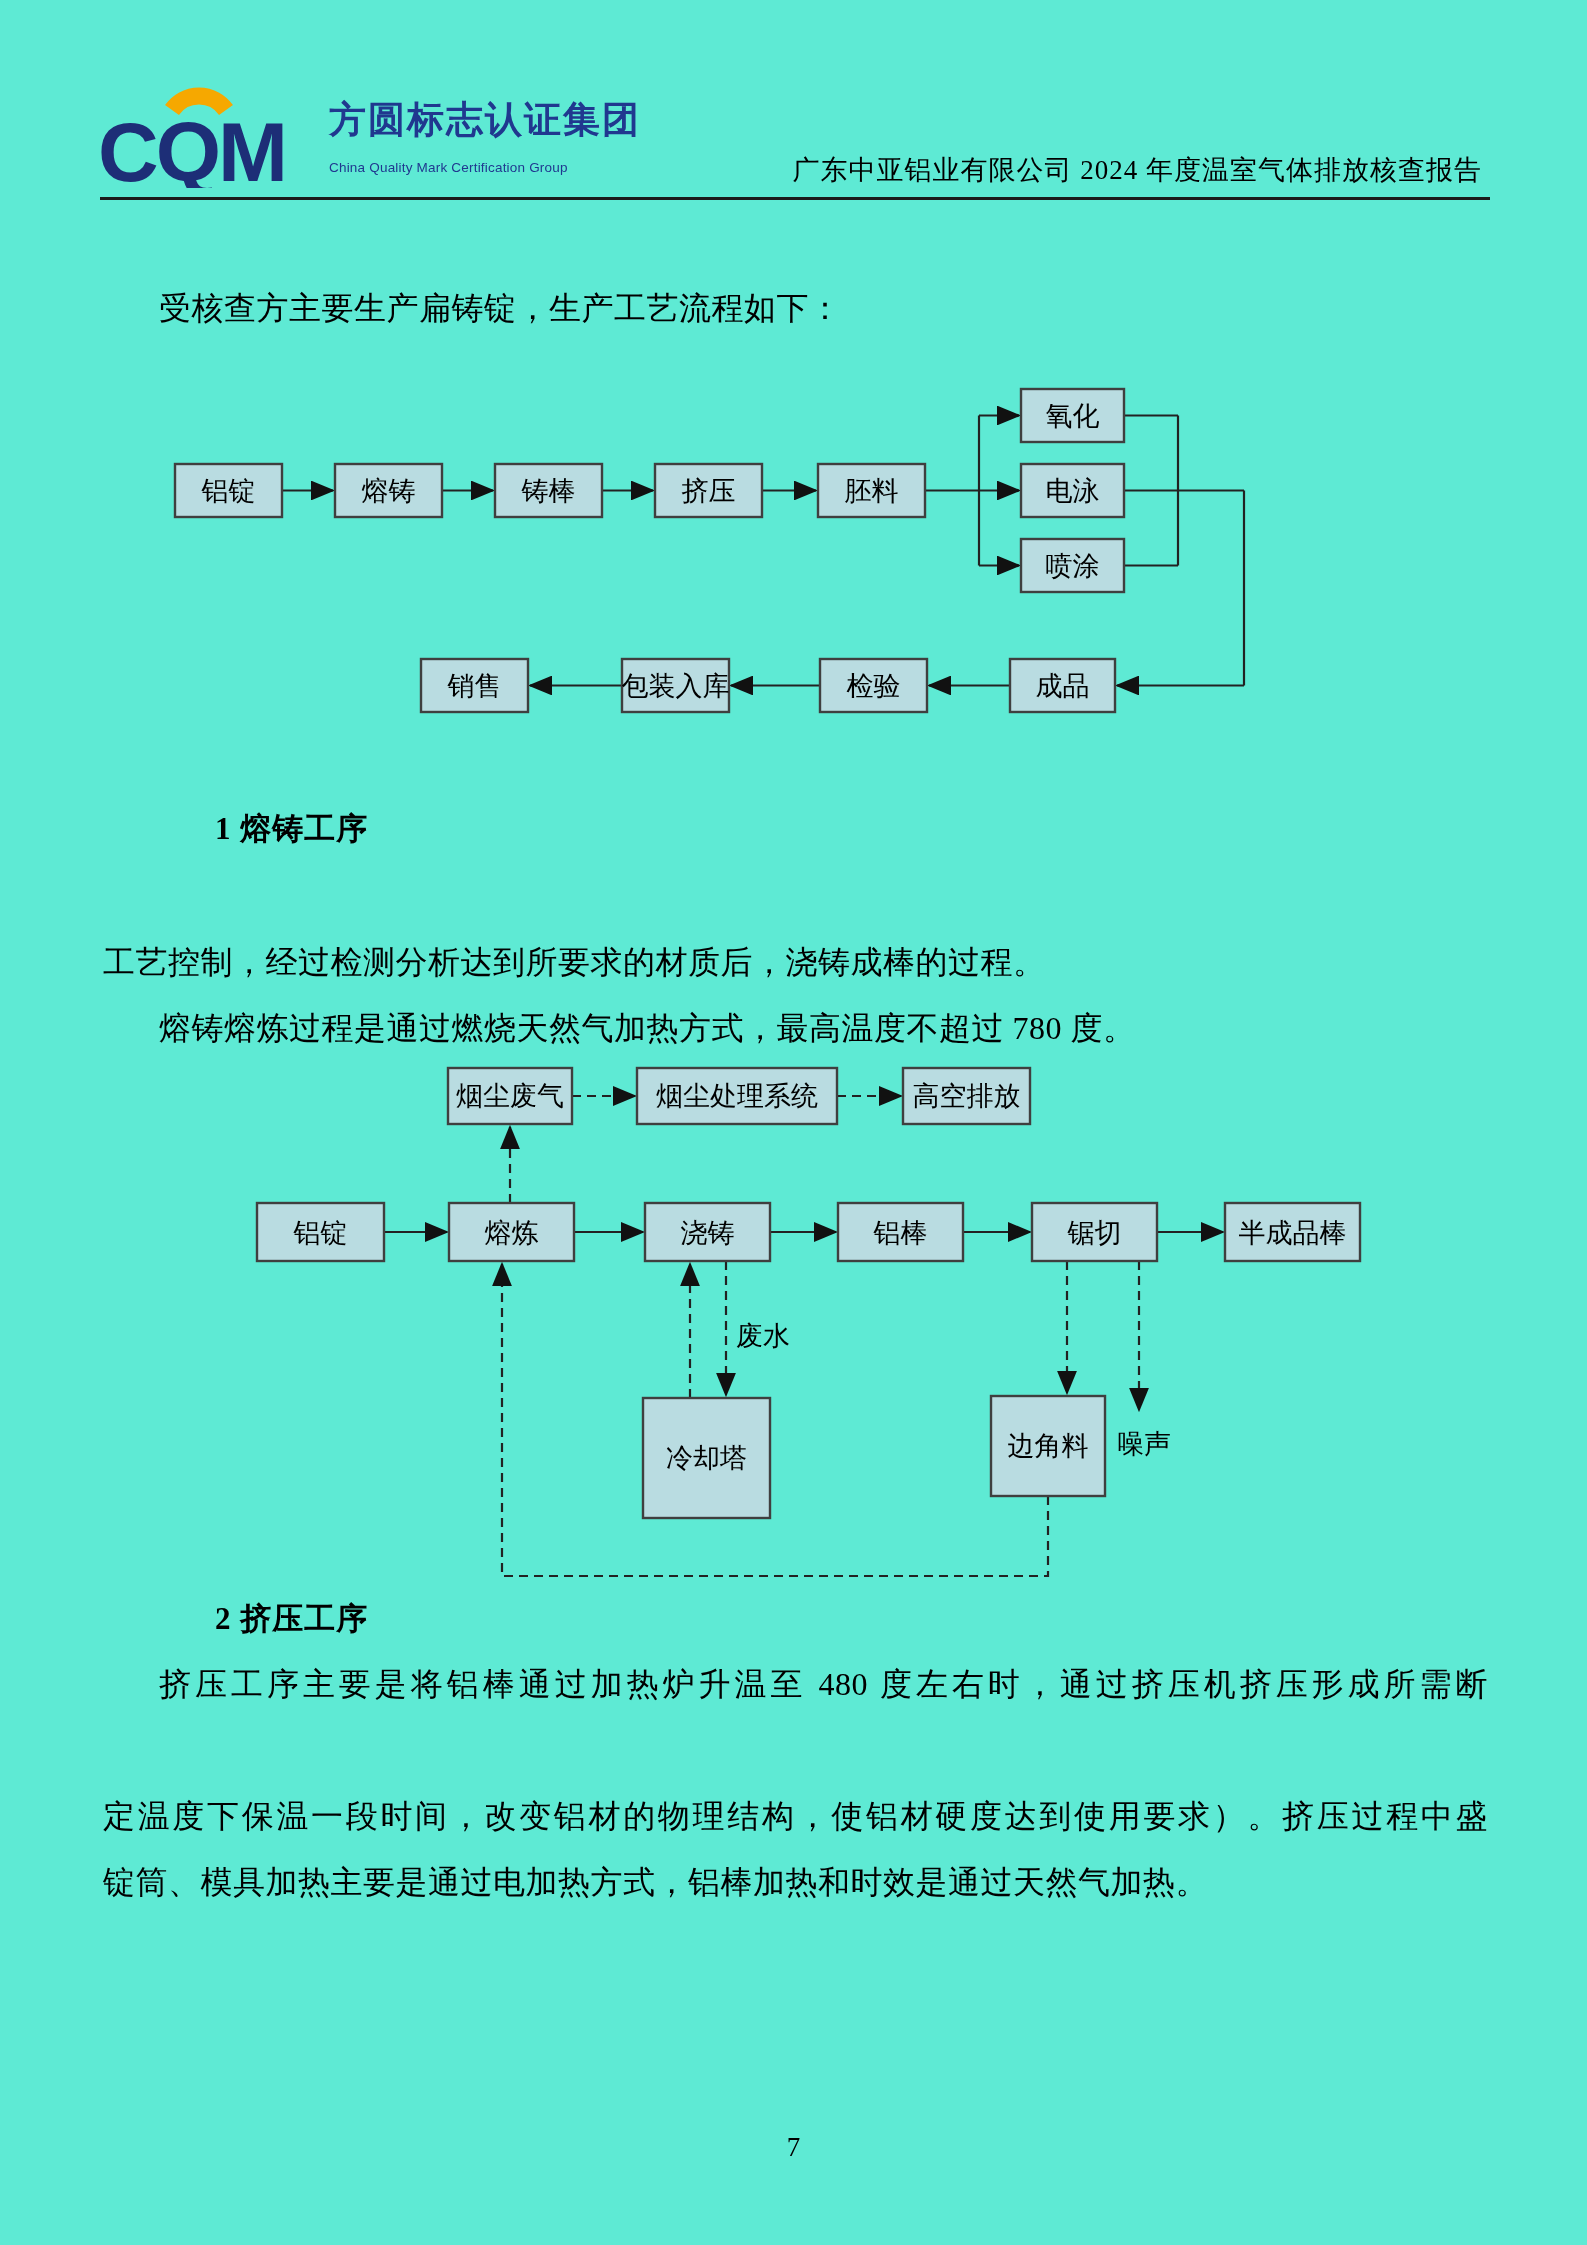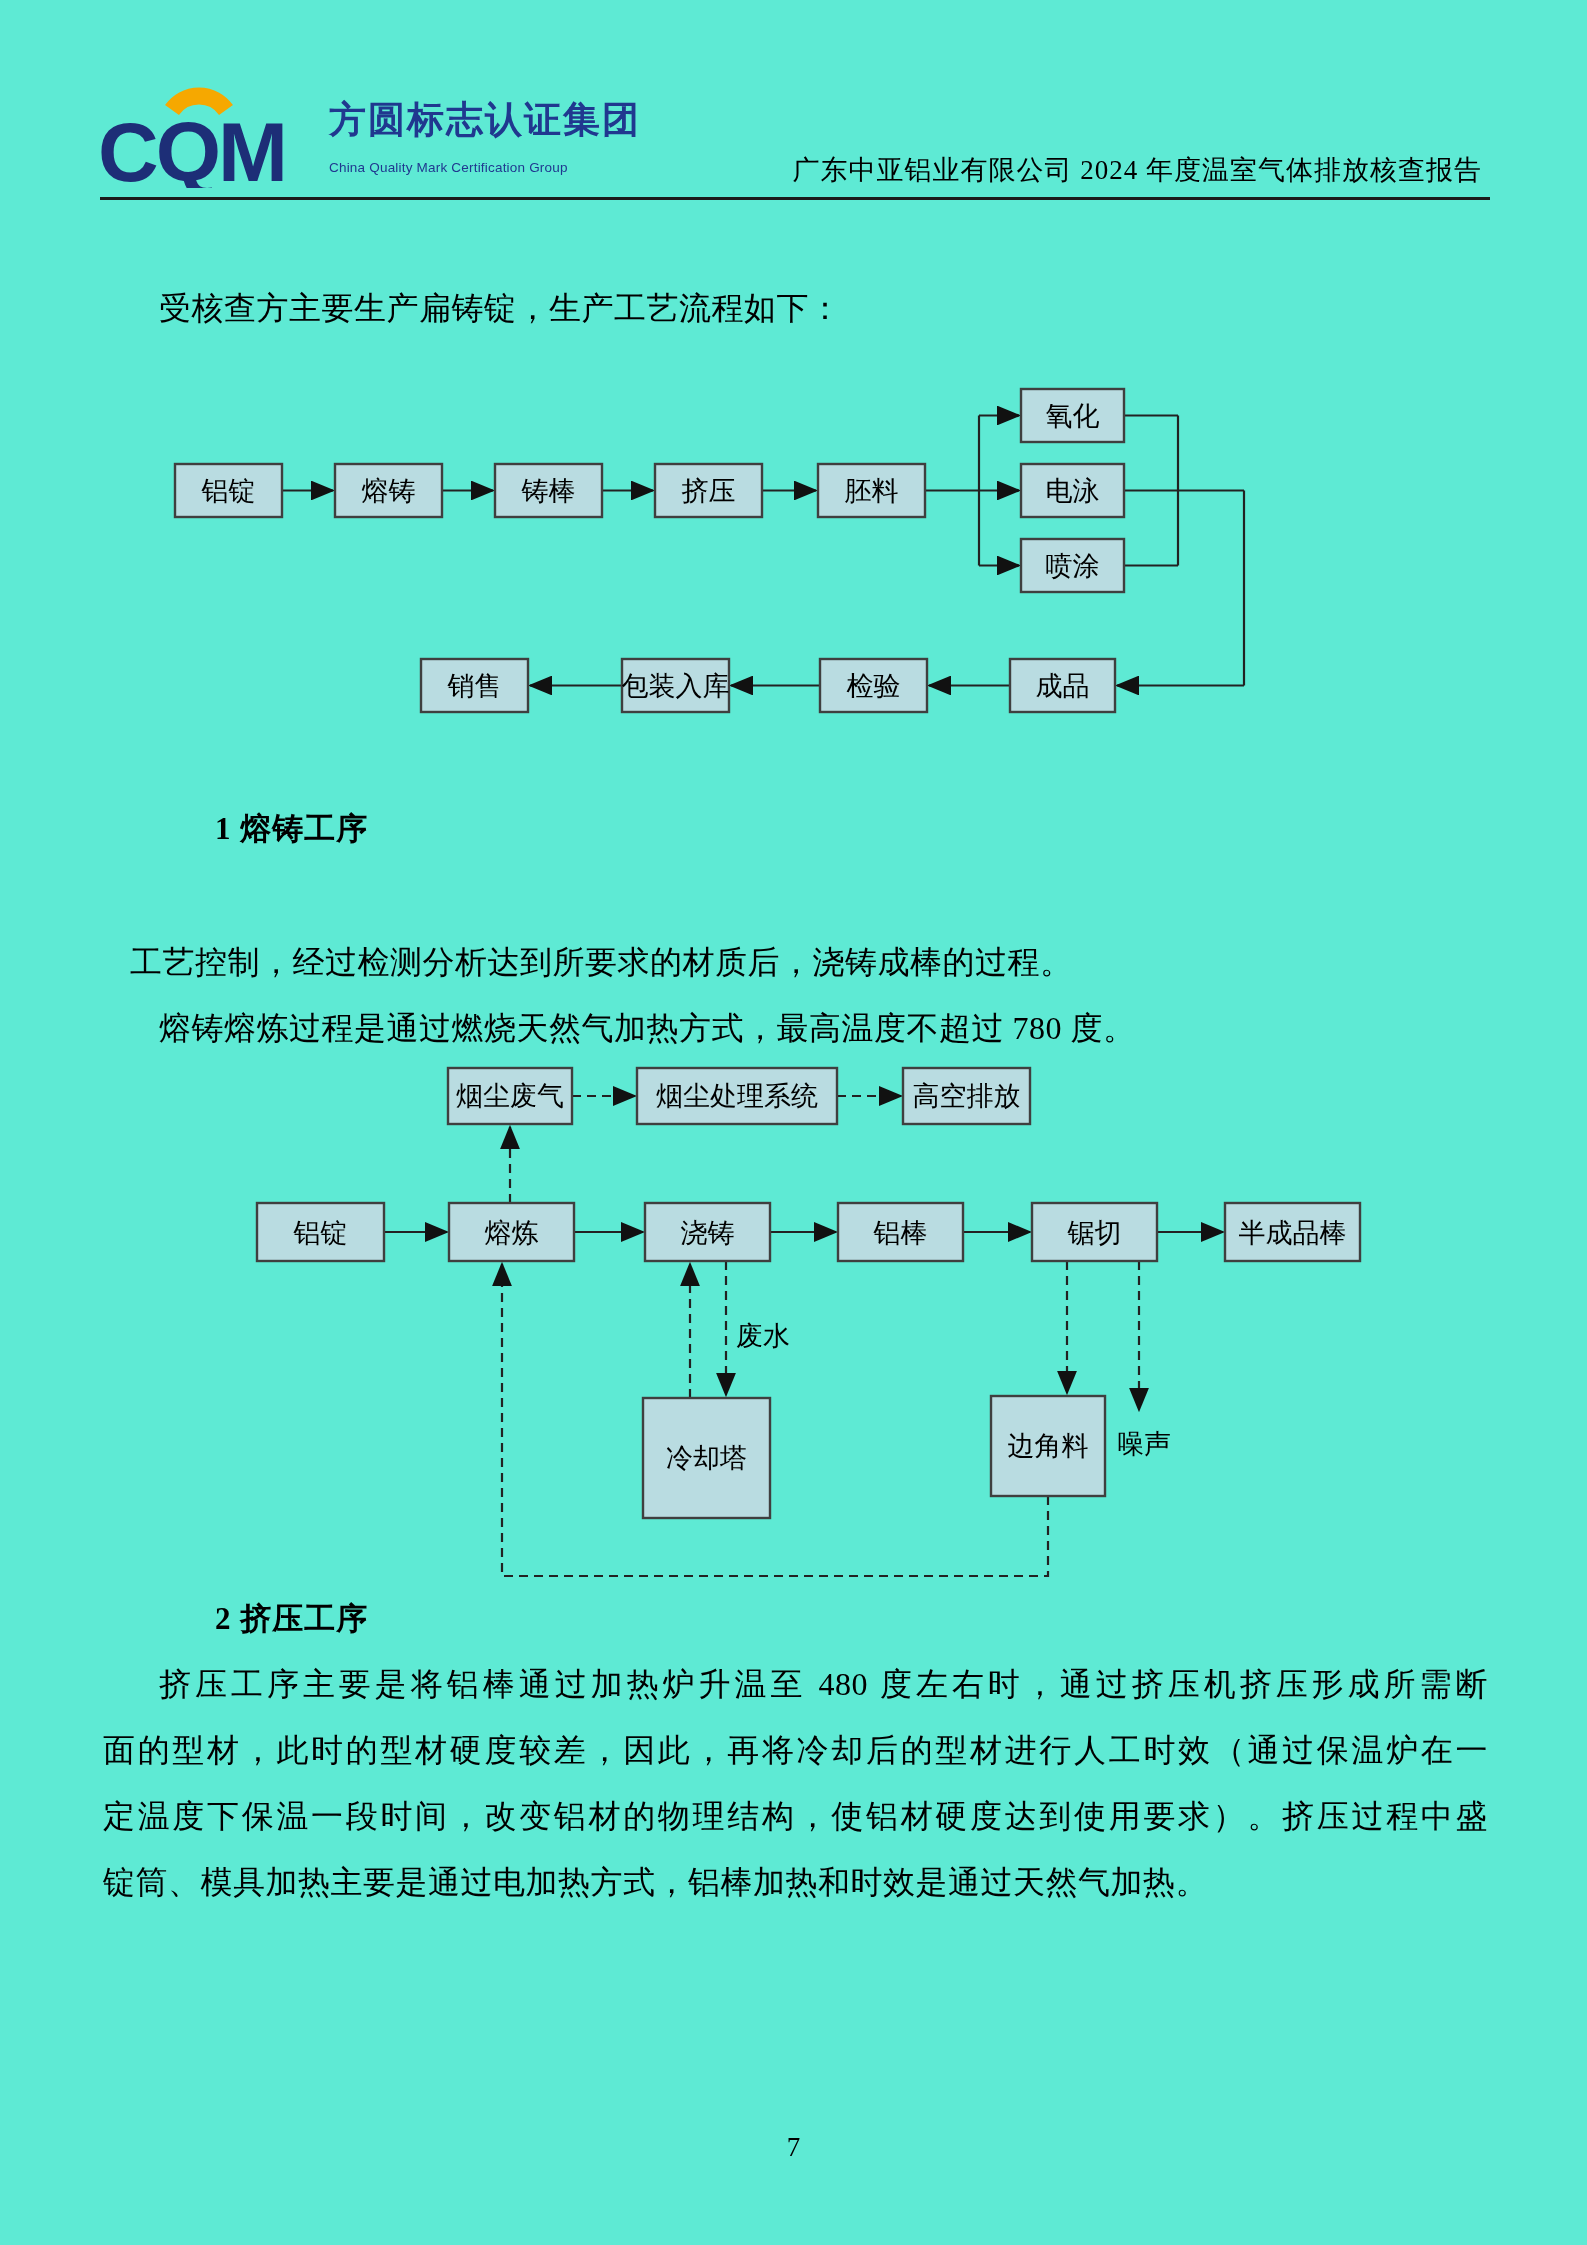--- a/index.html
+++ b/index.html
@@ -144,21 +144,21 @@
       <rect class="fbox" x="482" y="279" width="107" height="53"></rect>
       <text class="lbl" x="535.5" y="315" font-size="26">包装入库</text>
     </g>
     <g>
       <rect class="fbox" x="281" y="279" width="107" height="53"></rect>
       <text class="lbl" x="334.5" y="315">销售</text>
     </g>
   </svg>
 
   <div class="sub-heading" style="top:808px;">1 熔铸工序</div>
-  <div class="ln" style="top:942px;margin-left:27px;">工艺控制，经过检测分析达到所要求的材质后，浇铸成棒的过程。</div>
+  <div class="ln" style="top:942px;">工艺控制，经过检测分析达到所要求的材质后，浇铸成棒的过程。</div>
   <div class="ln indent" style="top:1008px;">熔铸熔炼过程是通过燃烧天然气加热方式，最高温度不超过 780 度。</div>
 
   <svg class="fc" style="left:180px;top:1055px;" width="1230" height="545" viewBox="0 0 1230 545">
     <defs>
       <marker id="arr2" markerWidth="11" markerHeight="9" refX="10" refY="4.5" orient="auto">
         <path class="arrhead" d="M0,0 L11,4.5 L0,9 z"></path>
       </marker>
     </defs>
 
     <g>
@@ -227,19 +227,18 @@
     <g>
       <rect class="fbox" x="811" y="341" width="114" height="100"></rect>
       <text class="lbl" x="868" y="400">边角料</text>
     </g>
     <text x="556" y="290">废水</text>
     <text x="937" y="398">噪声</text>
   </svg>
 
   <div class="sub-heading" style="top:1598px;">2 挤压工序</div>
   <div class="ln indent fill" style="top:1664px;">挤压工序主要是将铝棒通过加热炉升温至 480 度左右时，通过挤压机挤压形成所需断</div>
-  <div class="ln fill" style="top:1730px;">面的型材，此时的型材硬度较差，因此，再将冷却后的型材进行人工时效（通过保温炉在一</div>
   <div class="ln fill" style="top:1796px;">定温度下保温一段时间，改变铝材的物理结构，使铝材硬度达到使用要求）。挤压过程中盛</div>
   <div class="ln" style="top:1862px;">锭筒、模具加热主要是通过电加热方式，铝棒加热和时效是通过天然气加热。</div>
 
   <div class="page-number">7</div>
 
 </div>
 
 </body></html>

